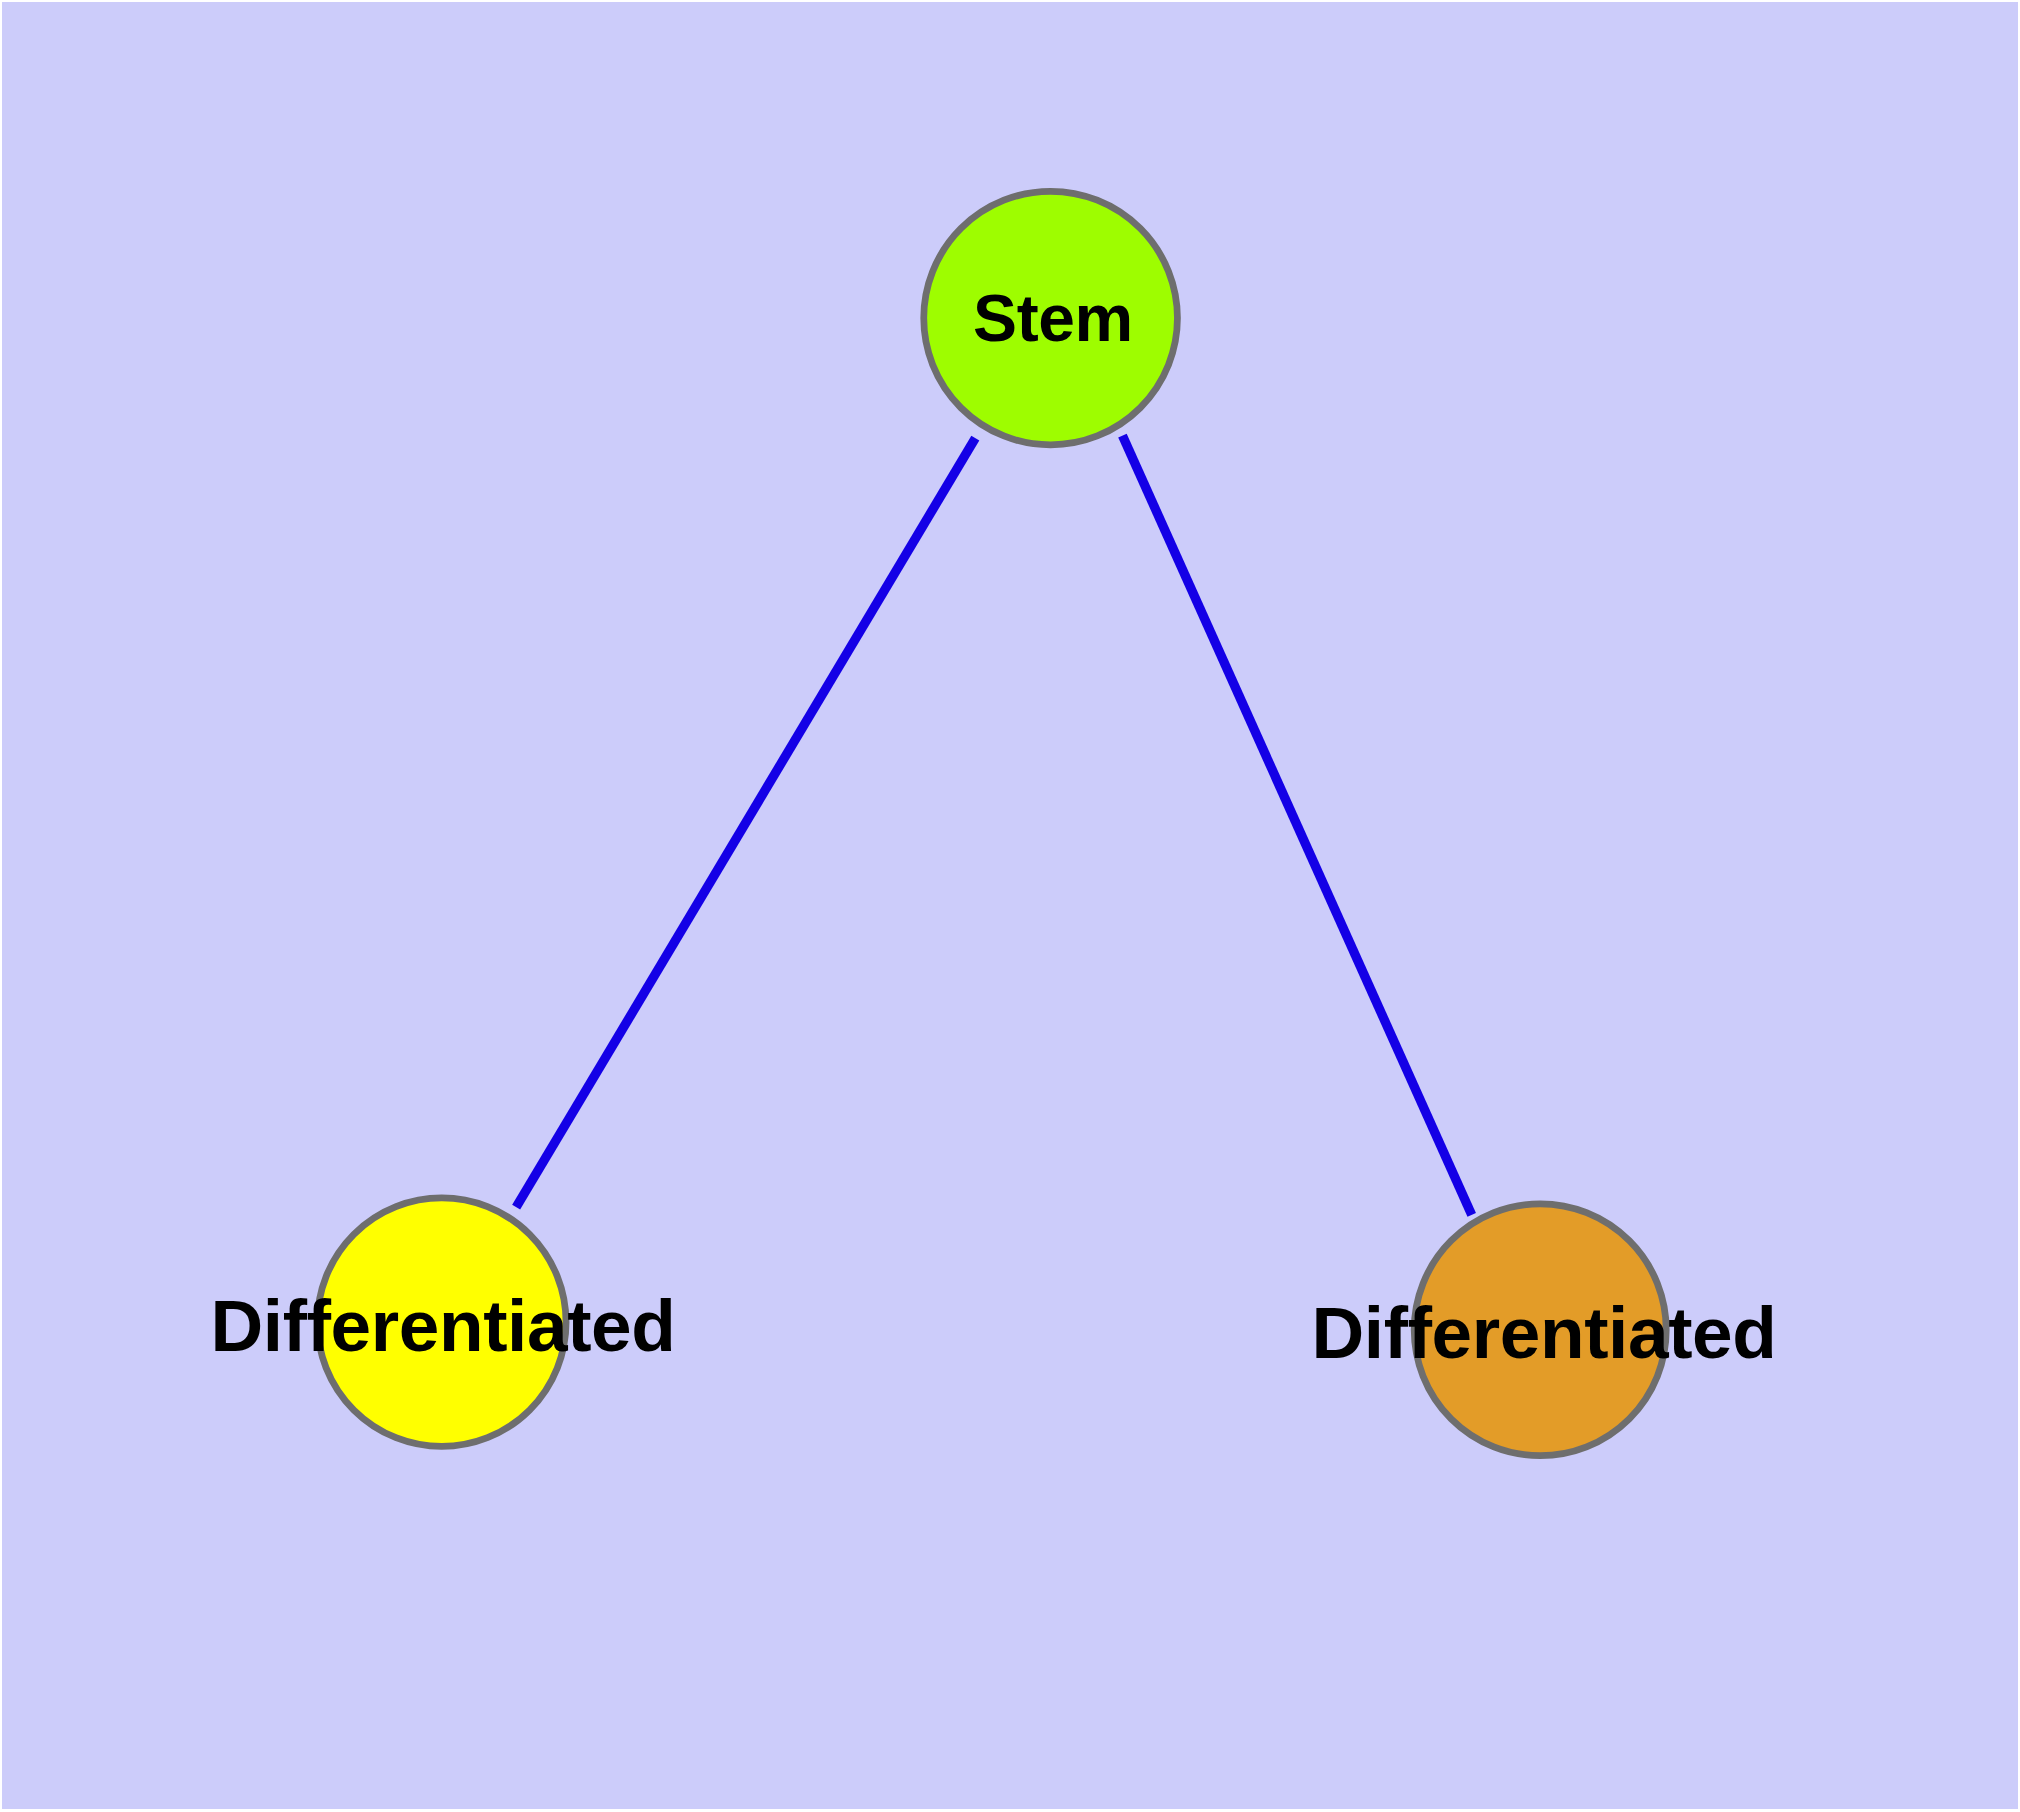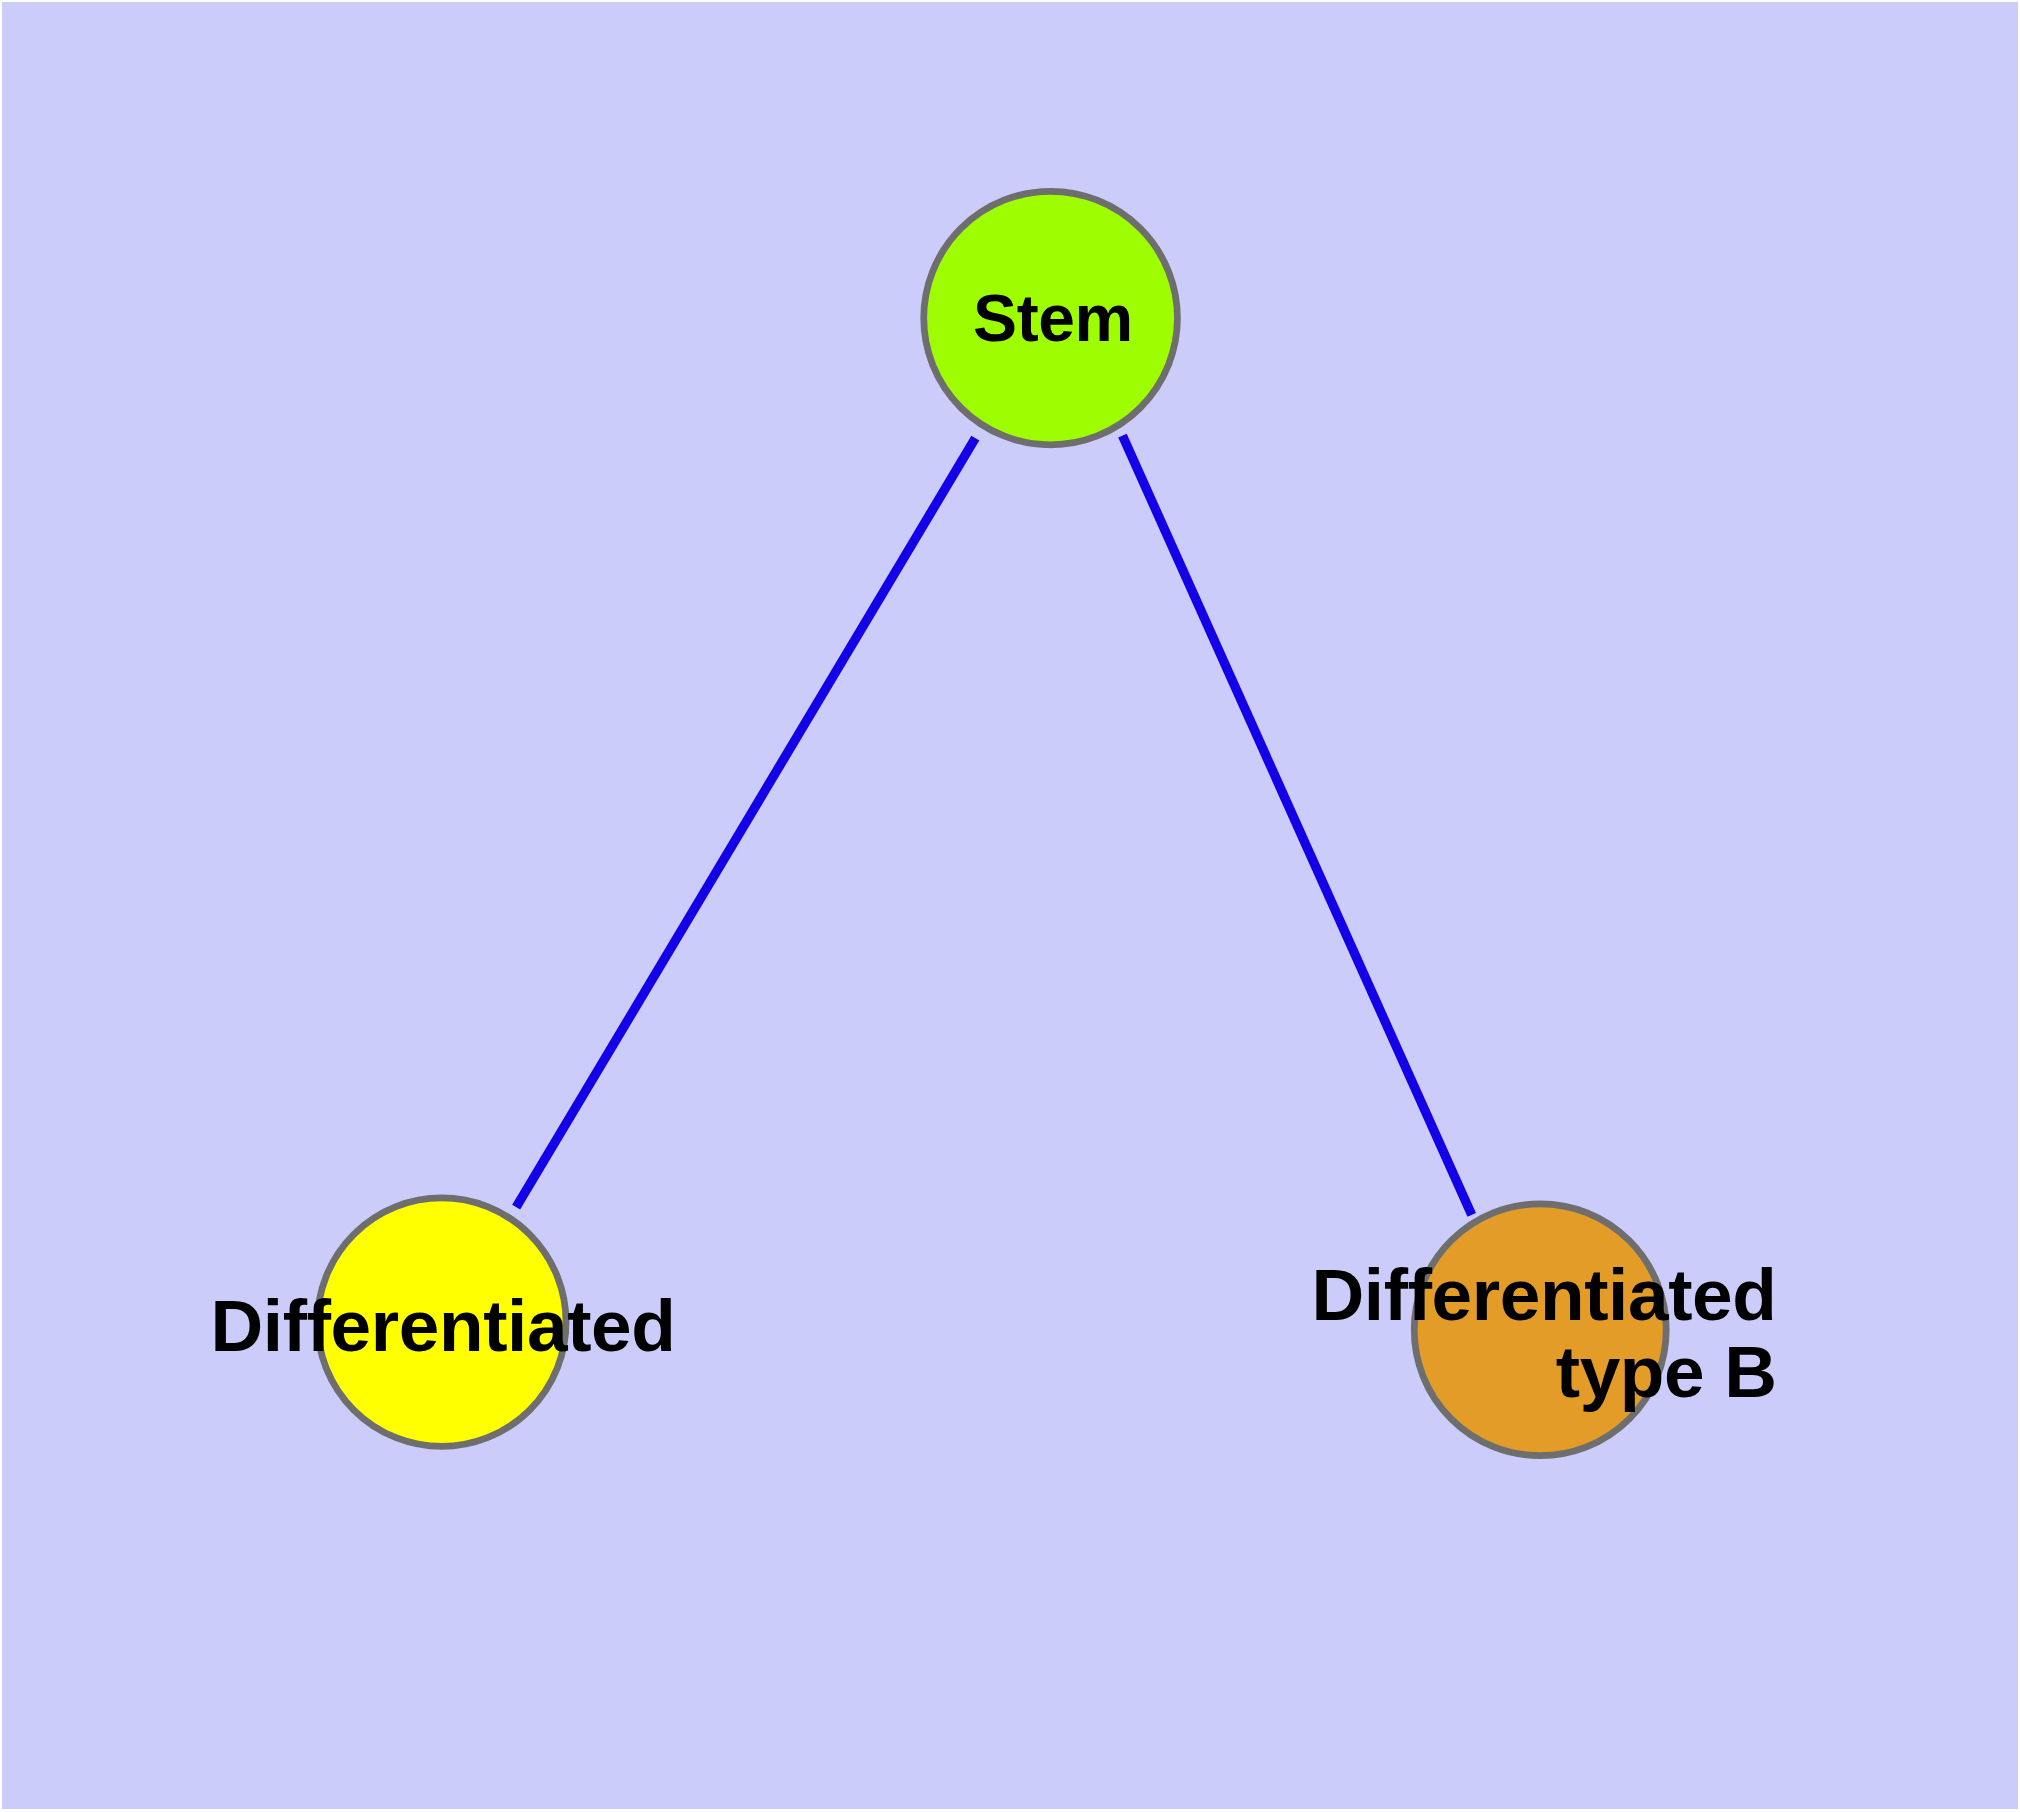--- a/index.html
+++ b/index.html
@@ -29,21 +29,21 @@
   #graph-svg {
     position: absolute;
     top: 0;
     left: 0;
     width: 100%;
     height: 100%;
     display: block;
   }
   .node-label {
     position: absolute;
-    text-align: right;
+    text-align: left;
     color: #000000;
     font-family: "Liberation Sans", sans-serif;
     font-weight: bold;
     line-height: 1.06;
     white-space: nowrap;
     pointer-events: none;
     letter-spacing: -0.4px;
   }
   #label-stem {
     font-size: 66px;
@@ -86,17 +86,16 @@
   <div class="node-label" id="label-stem" style="left: 1051px; top: 317px;">
     <div>Stem</div>
   </div>
 
   <div class="node-label" id="label-type-a" style="left: 441px; top: 1324px;">
     <div>Differentiated</div>
   </div>
 
   <div class="node-label" id="label-type-b" style="left: 1542px; top: 1331px;">
     <div>Differentiated</div>
-    <div>type B</div>
   </div>
 
 </div>
 
 
 </body></html>

